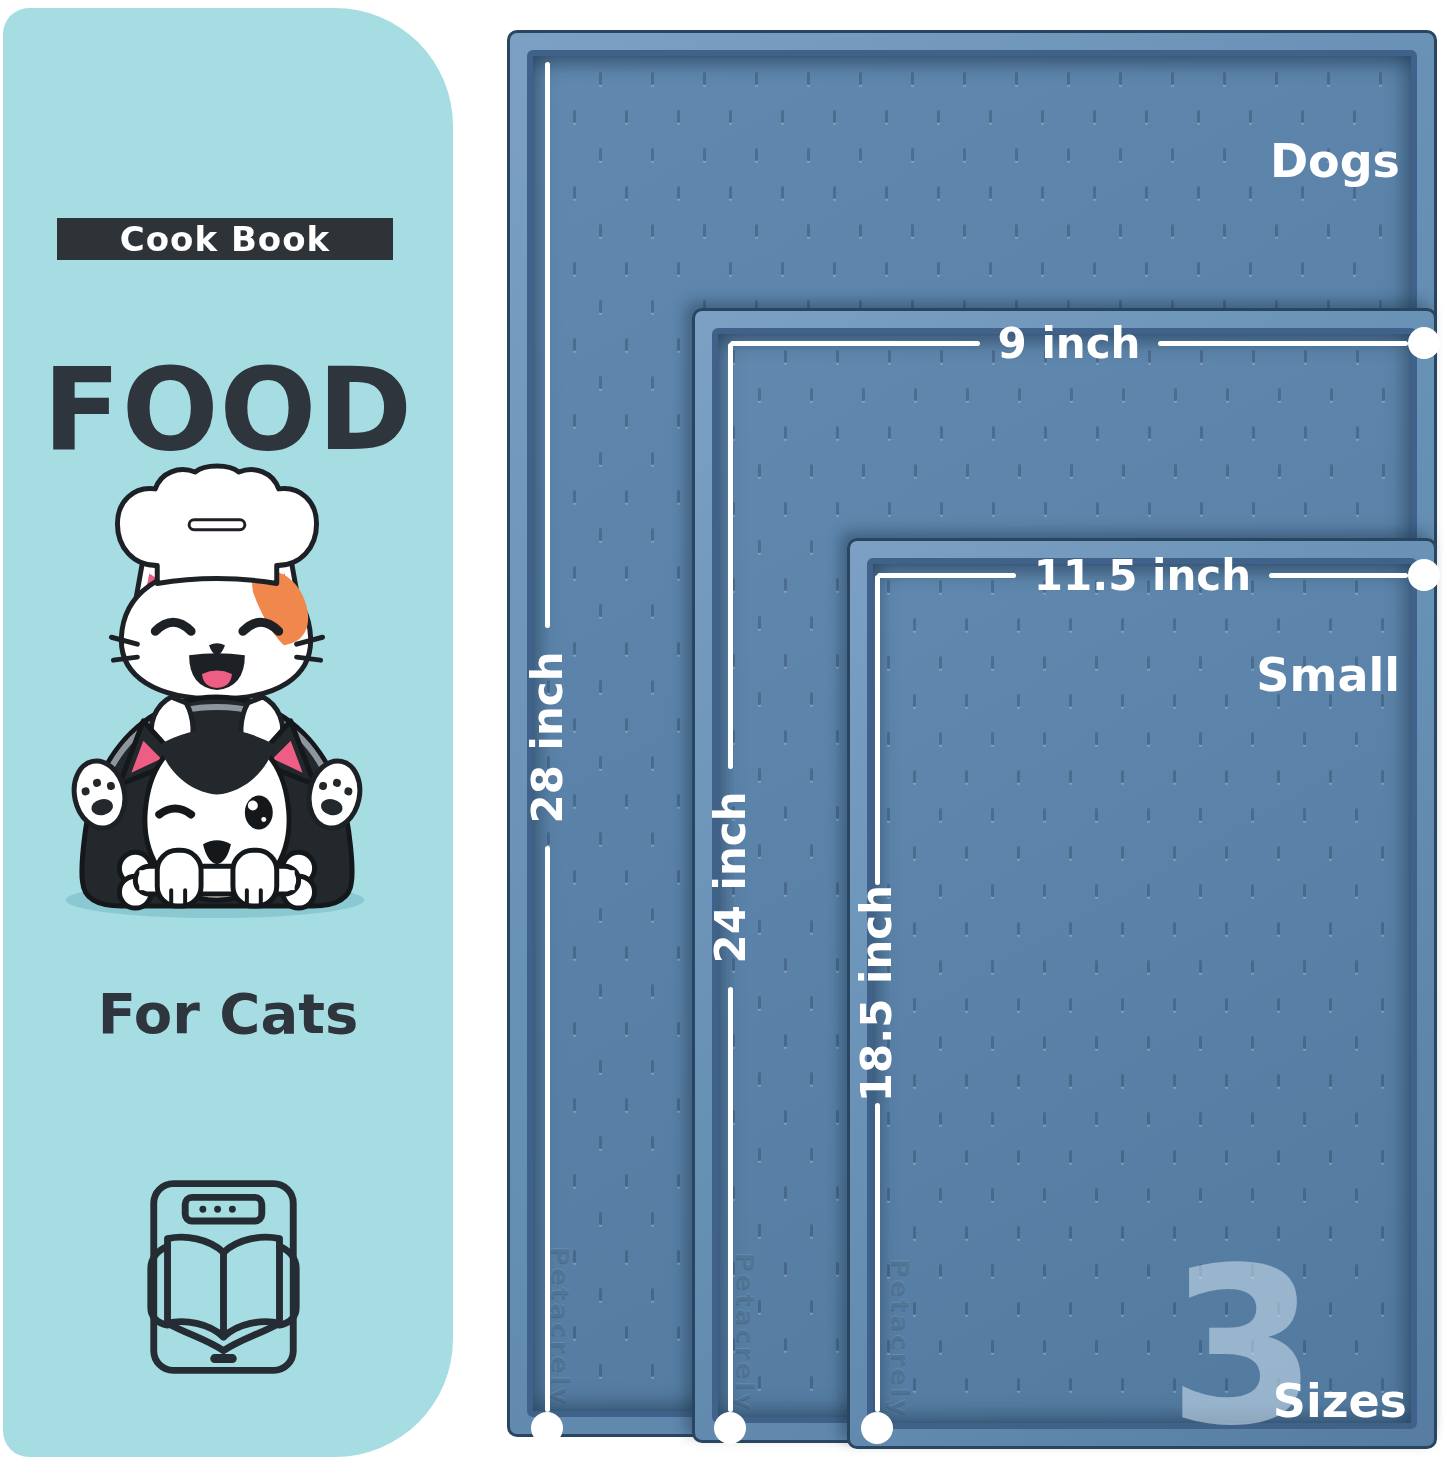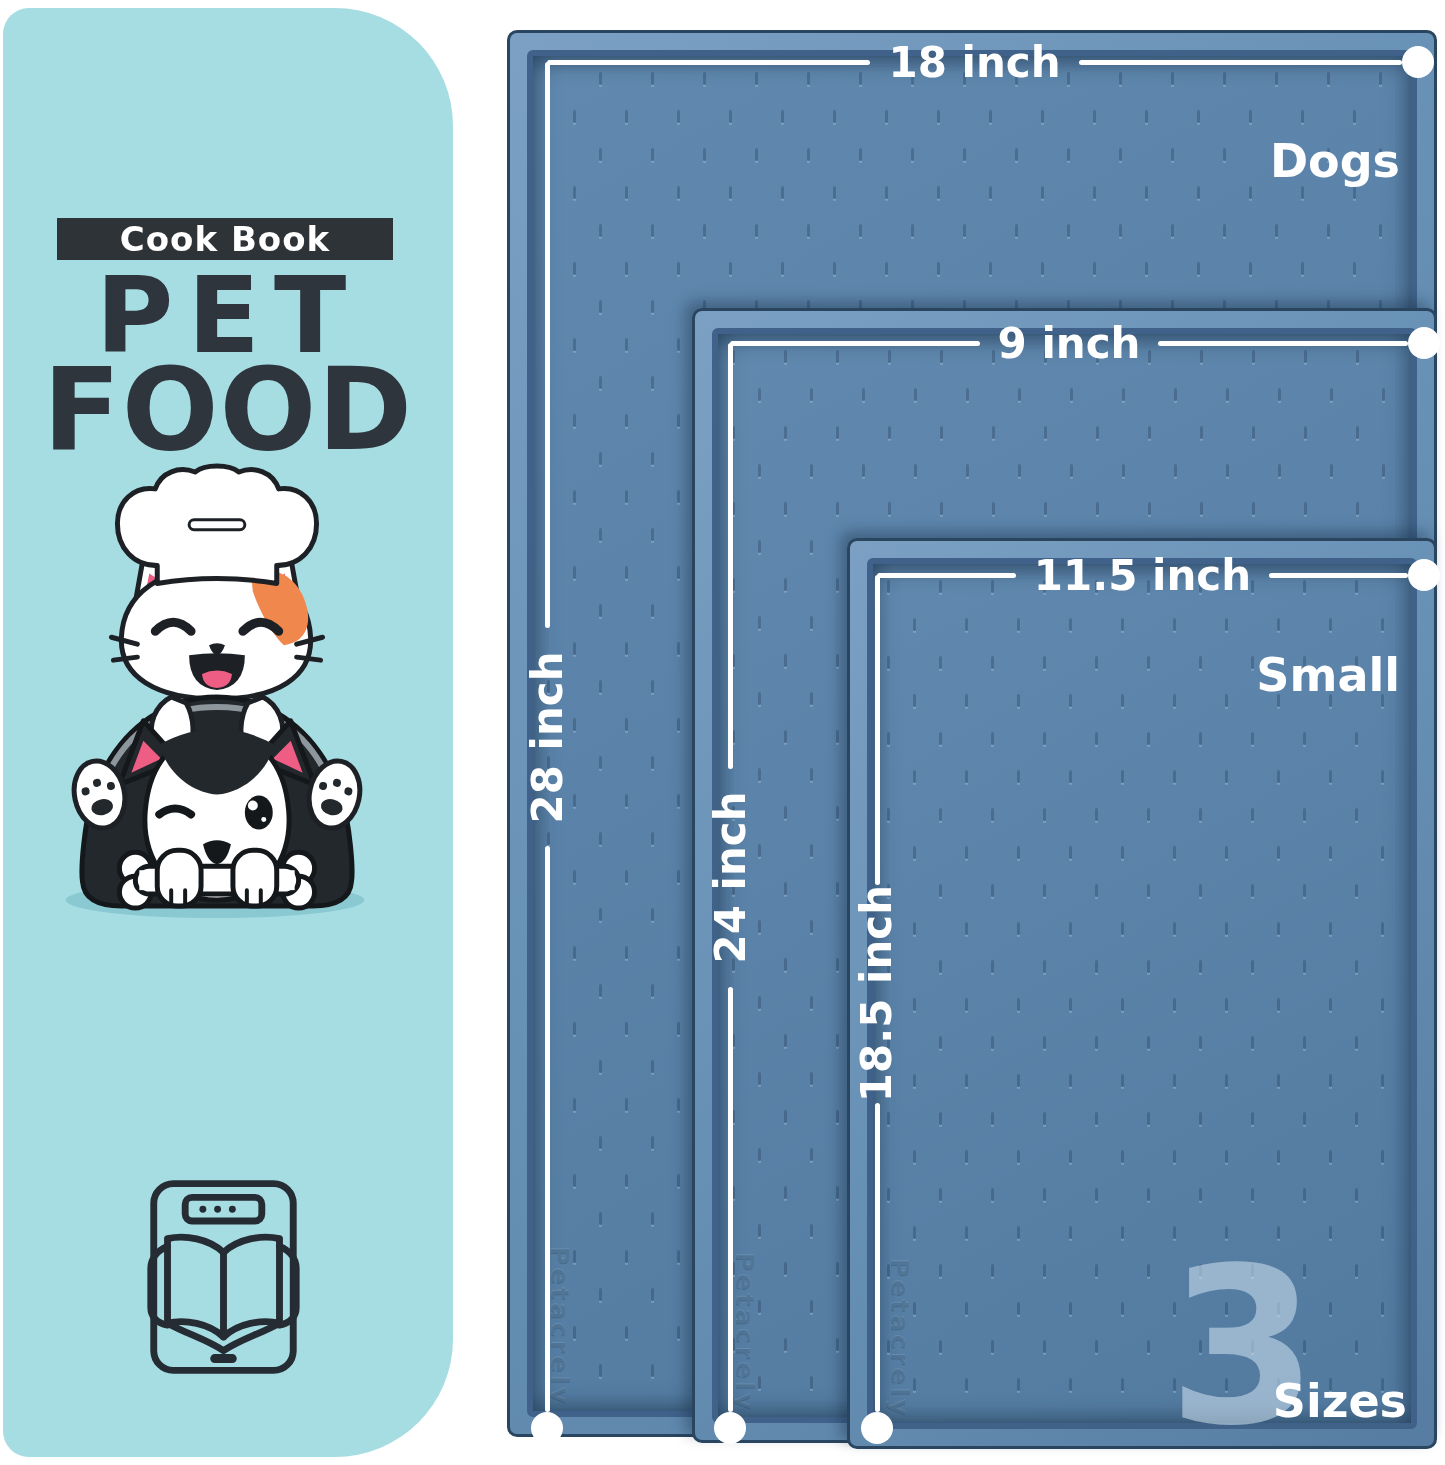--- a/index.html
+++ b/index.html
@@ -73,21 +73,20 @@
 </style>
 </head>
 <body>
 
 <div class="canvas">
 
   <aside class="panel">
     <div class="p-top">
     </div>
     <div class="p-banner">Cook Book</div>
-    <div class="p-title1">PET</div>
     <div class="p-title2">FOOD</div>
 
     <svg class="illu" viewBox="0 0 320 460">
       <g stroke-linecap="round" stroke-linejoin="round">
         <ellipse cx="160" cy="440" rx="150" ry="18" fill="#59a3b2" opacity="0.35"></ellipse>
 
         <path d="M78,152 L88,96 L134,126 Z" fill="#fff" stroke="#1d2126" stroke-width="5"></path>
         <path d="M246,152 L236,96 L190,126 Z" fill="#fff" stroke="#1d2126" stroke-width="5"></path>
         <path d="M88,142 L94,112 L122,130 Z" fill="#ee5d84"></path>
         <path d="M236,142 L230,112 L202,130 Z" fill="#ee5d84"></path>
@@ -146,20 +145,21 @@
         <rect x="80" y="406" width="164" height="28" rx="14" fill="#fff" stroke="#15181b" stroke-width="5"></rect>
         <rect x="84" y="410" width="156" height="20" fill="#fff"></rect>
 
         <rect x="102" y="390" width="44" height="56" rx="20" fill="#fff" stroke="#15181b" stroke-width="5"></rect>
         <rect x="178" y="390" width="44" height="56" rx="20" fill="#fff" stroke="#15181b" stroke-width="5"></rect>
         <path d="M116,430 V444 M130,430 V444 M192,430 V444 M206,430 V444" stroke="#15181b" stroke-width="4"></path>
       </g>
     </svg>
 
     <div class="p-sub">
+      <div>For Cats</div>
     </div>
 
     <svg class="ebook" viewBox="0 0 170 205">
       <g fill="none" stroke="#262c33" stroke-width="7" stroke-linecap="round" stroke-linejoin="round">
         <rect x="14" y="8" width="142" height="190" rx="20"></rect>
         <rect x="46" y="22" width="78" height="24" rx="7"></rect>
         <circle cx="64" cy="34" r="3.5" fill="#262c33" stroke="none"></circle>
         <circle cx="79" cy="34" r="3.5" fill="#262c33" stroke="none"></circle>
         <circle cx="94" cy="34" r="3.5" fill="#262c33" stroke="none"></circle>
         <path d="M28,72 C18,76 11,84 11,94 L11,134 C11,144 18,150 28,152"></path>
@@ -1349,26 +1349,20 @@
           <i class="dash" style="left: 300px; top: 814px;"></i>
           <i class="dash" style="left: 352px; top: 814px;"></i>
           <i class="dash" style="left: 404px; top: 814px;"></i>
           <i class="dash" style="left: 456px; top: 814px;"></i>
           <i class="dash" style="left: 508px; top: 814px;"></i>
         </div>
       <div class="wm">Petacrely</div>
     </div>
   </div>
 
-  <div class="meas meas-h" style="left:547px;top:45px;width:887px;">
-    <i class="seg"></i>
-    <span class="h-label">18 inch</span>
-    <i class="seg"></i>
-    <i class="dot"></i>
-  </div>
 
   <div class="meas meas-v" style="left:524px;top:62px;height:1382px;">
     <i class="vseg"></i>
     <span class="v-label">
         <span>28 inch</span>
       </span>
     <i class="vseg"></i>
     <i class="dot"></i>
   </div>
 

